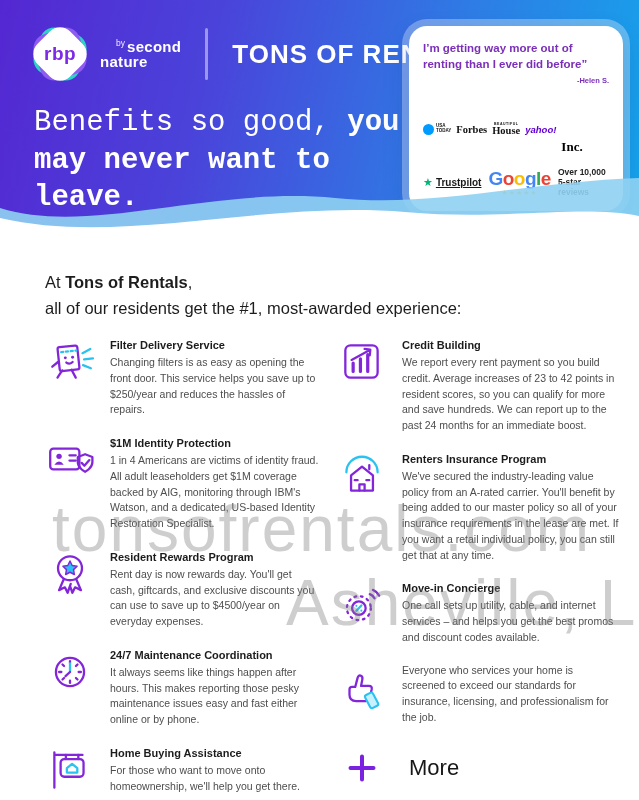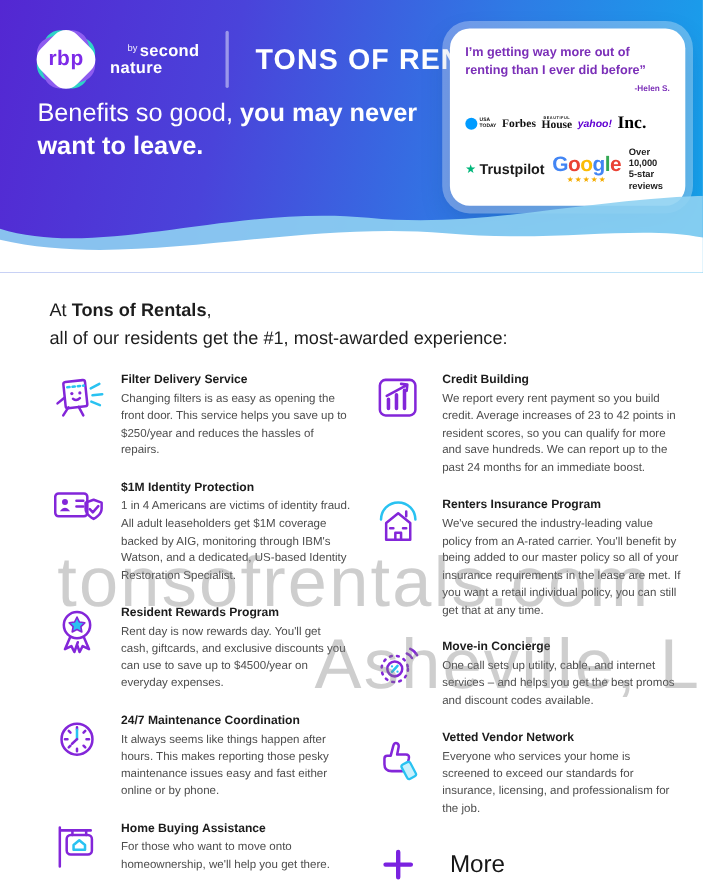--- a/index.html
+++ b/index.html
@@ -19,43 +19,43 @@
   .logo-face{position:absolute;inset:5px;background:#fff;border-radius:14px;transform:rotate(45deg);
              display:flex;align-items:center;justify-content:center;}
   .logo-rbp{transform:rotate(-45deg);font-weight:800;font-size:19px;color:#7d2ae8;letter-spacing:.5px;}
   .byline{margin-left:12px;color:#fff;line-height:.95;}
   .byline .by{font-size:8.5px;vertical-align:top;margin-right:2px;opacity:.9;padding-left:16px;}
   .byline .sn{display:block;font-weight:700;font-size:15px;letter-spacing:.3px;}
   .byline-wrap{display:inline-block;}
   .brand-divider{width:3px;height:52px;background:rgba(255,255,255,.45);border-radius:2px;margin:0 24px;}
   .header-title{color:#fff;font-weight:800;font-size:26px;letter-spacing:1px;}
 
-  .headline{position:absolute;top:88px;left:34px;width:390px;color:#fff;font-size:23px;line-height:1.3;}
+  .headline{position:absolute;top:104px;left:34px;width:390px;color:#fff;font-size:29px;line-height:1.3;font-family:Liberation Mono, monospace;}
   .headline .hl-bold{font-weight:800;}
 
   
   .card{position:absolute;top:26px;right:16px;width:214px;background:#fff;border-radius:18px;
         padding:15px 14px 13px 14px;box-sizing:border-box;
         box-shadow:0 0 0 7px rgba(255,255,255,.30),0 10px 24px rgba(20,40,110,.25);}
   .quote{color:#7b2fb8;font-weight:700;font-size:11.5px;line-height:1.35;}
   .attrib{color:#7b2fb8;font-weight:700;font-size:7.5px;text-align:right;margin-top:4px;}
   .media-row{display:flex;align-items:center;gap:5px;margin-top:18px;}
   .usatoday{display:flex;align-items:center;gap:2px;}
   .usatoday-dot{width:11px;height:11px;border-radius:50%;background:#009bff;flex:0 0 auto;}
   .usatoday-txt{font-size:4.5px;font-weight:800;line-height:1.05;color:#111;}
   .logo-forbes{font-family:"Liberation Serif",serif;font-weight:700;font-size:10.5px;color:#111;}
   .logo-house{position:relative;text-align:center;}
   .logo-house .house-sub{display:block;font-size:3.5px;letter-spacing:.5px;font-weight:700;color:#111;}
   .logo-house .house-main{display:block;font-family:"Liberation Serif",serif;font-weight:700;font-size:10.5px;color:#111;line-height:.9;}
   .logo-yahoo{font-weight:800;font-style:italic;font-size:9.5px;color:#6001d2;}
-  .logo-inc{font-family:"Liberation Serif",serif;font-weight:900;font-size:16px;color:#000;}
+  .logo-inc{font-family:"Liberation Serif",serif;font-weight:900;font-size:13px;color:#000;margin-top:36px;}
   .reviews-row{display:flex;align-items:center;gap:7px;margin-top:12px;}
   .trustpilot{display:flex;align-items:center;gap:3px;}
   .tp-star{color:#00b67a;font-size:11px;}
-  .tp-name{font-size:13px;font-weight:700;color:#191919;}
+  .tp-name{font-size:10px;font-weight:700;color:#191919;text-decoration:underline;}
   .google-block{text-align:center;line-height:1;}
   .google-word{font-size:19px;font-weight:700;letter-spacing:-.5px;}
   .g-blue{color:#4285f4}.g-red{color:#ea4335}.g-yellow{color:#fbbc05}.g-green{color:#34a853}
   .google-stars{color:#f4a javascript00;color:#f4ac00;font-size:7px;letter-spacing:1px;margin-top:1px;}
   .reviews-text{font-size:8.5px;font-weight:700;color:#222;line-height:1.2;}
 
   
   .intro{margin:22px 0 0 45px;font-size:16.5px;line-height:1.55;color:#1d1d1d;}
   .intro b{font-weight:700;}
 
@@ -300,21 +300,20 @@
       <div class="benefit">
         <span class="benefit-icon">
           <svg viewBox="0 0 48 48">
             <path class="p" d="M12 25.5 q0 -2.5 2.5 -2.5 h3 l2.2 -8.5 q.8 -3 3 -2.4 q2.2 .6 1.6 3.8 l-1.2 6.1 h7.6 q3.2 0 2.6 3.2 l-1.7 8 q-.7 3.3 -4 3.3 h-9.2 q-6.4 0 -6.4 -6 z"></path>
             <g transform="rotate(-28 33 36)">
               <rect class="cfill" x="29" y="29" width="8.5" height="14" rx="2"></rect>
             </g>
           </svg>
         </span>
         <div>
-          <div class="benefit-title">Vetted Vendor Network</div>
           <div class="benefit-desc">Everyone who services your home is screened to exceed our standards for insurance, licensing, and professionalism for the job.</div>
         </div>
       </div>
 
       <div class="more-row">
         <span class="benefit-icon" style="flex:0 0 50px;display:flex;align-items:center;justify-content:center;">
           <svg viewBox="0 0 30 30" style="width:30px;height:30px;">
             <path d="M15 3.5 V26.5 M3.5 15 H26.5" stroke="#7a22e0" stroke-width="4" stroke-linecap="round" fill="none"></path>
           </svg>
         </span>

